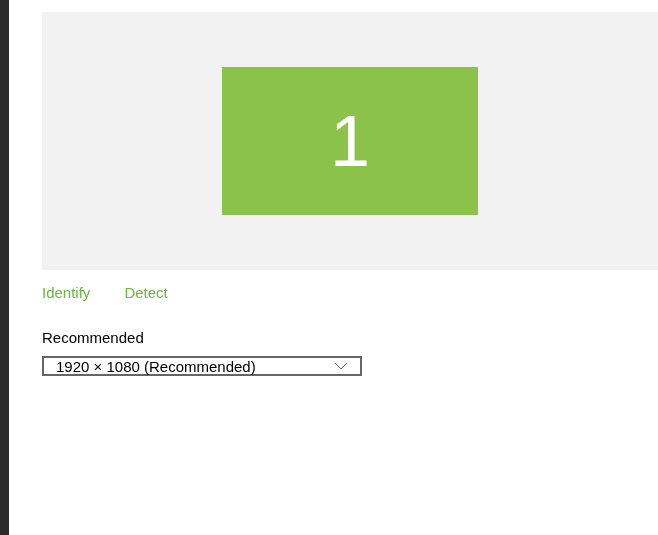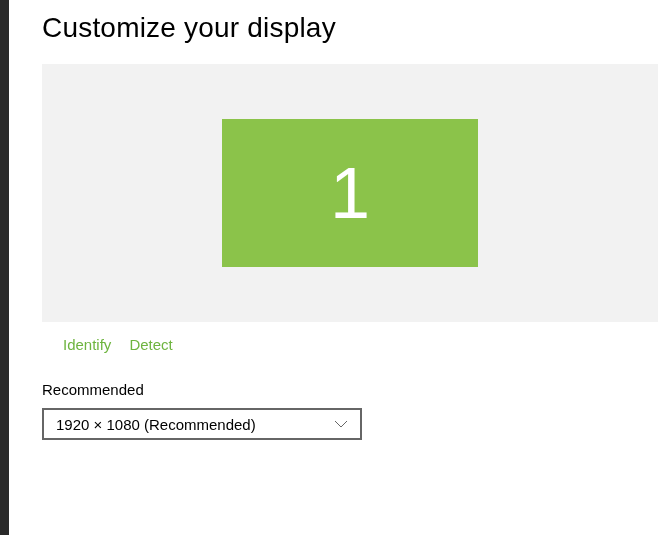--- a/index.html
+++ b/index.html
@@ -50,38 +50,37 @@
       align-items: center;
       justify-content: center;
     }
     .monitor-number {
       color: #fff;
       font-size: 72px;
       font-weight: 300;
     }
     .link-row {
       display: flex;
-      gap: 18px;
+      gap: 34px;
       margin-bottom: 28px;
       padding-top: 4px;
-      margin-left: 21px;
     }
     .link {
       color: #6eb43f;
       font-size: 15px;
       cursor: pointer;
     }
     .section-label {
       color: #000;
       font-size: 15px;
       margin-bottom: 10px;
     }
     .dropdown {
       width: 320px;
-      height: 32px;
+      height: 20px;
       border: 2px solid #666;
       display: flex;
       align-items: center;
       justify-content: space-between;
       padding: 0 12px;
       cursor: pointer;
       background: #fff;
     }
     .dropdown-value {
       font-size: 15px;
@@ -91,21 +90,20 @@
       width: 14px;
       height: 8px;
     }
   </style>
 </head>
 <body>
 
 <div class="left-edge"></div>
 
 <div class="content">
-  <h1 class="page-title">Customize your display</h1>
 
   <div class="display-preview">
     <div class="monitor-tile">
       <span class="monitor-number">1</span>
     </div>
   </div>
 
   <div class="link-row">
     <span class="link">Identify</span>
     <span class="link">Detect</span>

